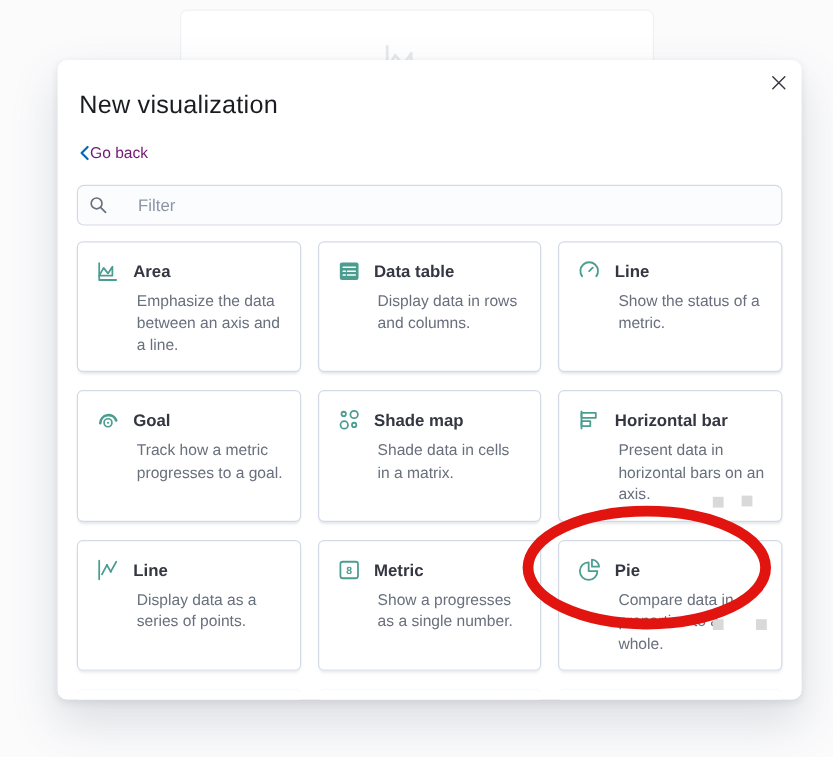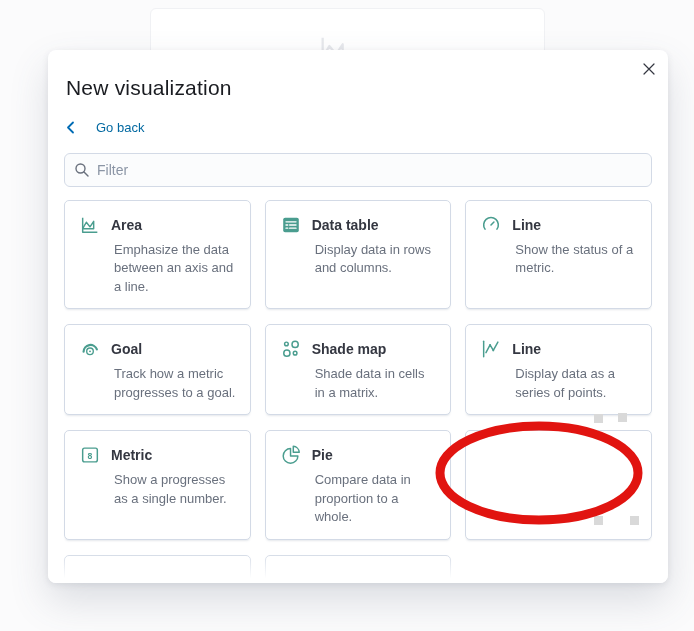--- a/index.html
+++ b/index.html
@@ -30,35 +30,35 @@
     position:absolute; top:8px; right:8px; width:22px; height:22px;
     border:none; background:transparent; cursor:pointer;
     display:flex; align-items:center; justify-content:center;
     color:#343741; font-size:14px; line-height:1;
   }
   .modal-title {
     margin:26px 18px 0 18px;
     font-size:21px; font-weight:400; color:#1a1c21; letter-spacing:.2px;
   }
   .go-back {
-    display:inline-flex; align-items:center; gap:21px;
+    display:inline-flex; align-items:center; gap:0;
     margin:20px 18px 0 18px;
-    color:#0369a1; font-size:13px; font-weight:500;
+    color:#701a75; font-size:13px; font-weight:500;
     text-decoration:none; cursor:pointer;
   }
   .go-back svg { display:block; }
 
   .filter-wrap {
     position:relative; margin:15px 16px 0 16px;
   }
   .filter-input {
     width:100%; height:34px;
     border:1px solid #d3dae6; border-radius:6px;
     background:#fbfcfd;
-    padding:0 12px 0 32px;
+    padding:0 12px 0 50px;
     font-size:14px; color:#343741;
     font-family:"Liberation Sans","DejaVu Sans",sans-serif;
     outline:none;
   }
   .filter-input::placeholder { color:#8b95a5; }
   .filter-search-icon {
     position:absolute; left:10px; top:9px; pointer-events:none;
   }
 
   .cards-grid {
@@ -202,20 +202,33 @@
             <circle cx="16.5" cy="7" r="3.4"></circle>
             <circle cx="7.5" cy="16.5" r="3.4"></circle>
             <circle cx="16.5" cy="16.5" r="2"></circle>
           </svg>
         </span>
         <span class="card-title">Shade map</span>
       </div>
       <div class="card-desc">Shade data in cells in a matrix.</div>
     </div>
 
+    <div class="viz-card">
+      <div class="card-head">
+        <span class="card-icon">
+          <svg width="22" height="22" viewBox="0 0 24 24" fill="none" stroke="#4a9d8f" stroke-width="1.6" stroke-linejoin="round">
+            <path d="M5 3.5v17"></path>
+            <rect x="5" y="5.5" width="13" height="4.5"></rect>
+            <rect x="5" y="13" width="8" height="4.5"></rect>
+          </svg>
+        </span>
+        <span class="card-title">Horizontal bar</span>
+      </div>
+      <div class="card-desc">Present data in horizontal bars on an axis.</div>
+    </div>
 
     <div class="viz-card">
       <div class="card-head">
         <span class="card-icon">
           <svg width="22" height="22" viewBox="0 0 24 24" fill="none" stroke="#4a9d8f" stroke-width="1.6" stroke-linecap="round" stroke-linejoin="round">
             <path d="M4 3.5v17"></path>
             <path d="M6.5 16l4.5-8.5 3.5 6 5-9"></path>
             <circle cx="11" cy="7.5" r="1" fill="#4a9d8f" stroke="none"></circle>
             <circle cx="14.5" cy="13.5" r="1" fill="#4a9d8f" stroke="none"></circle>
           </svg>

